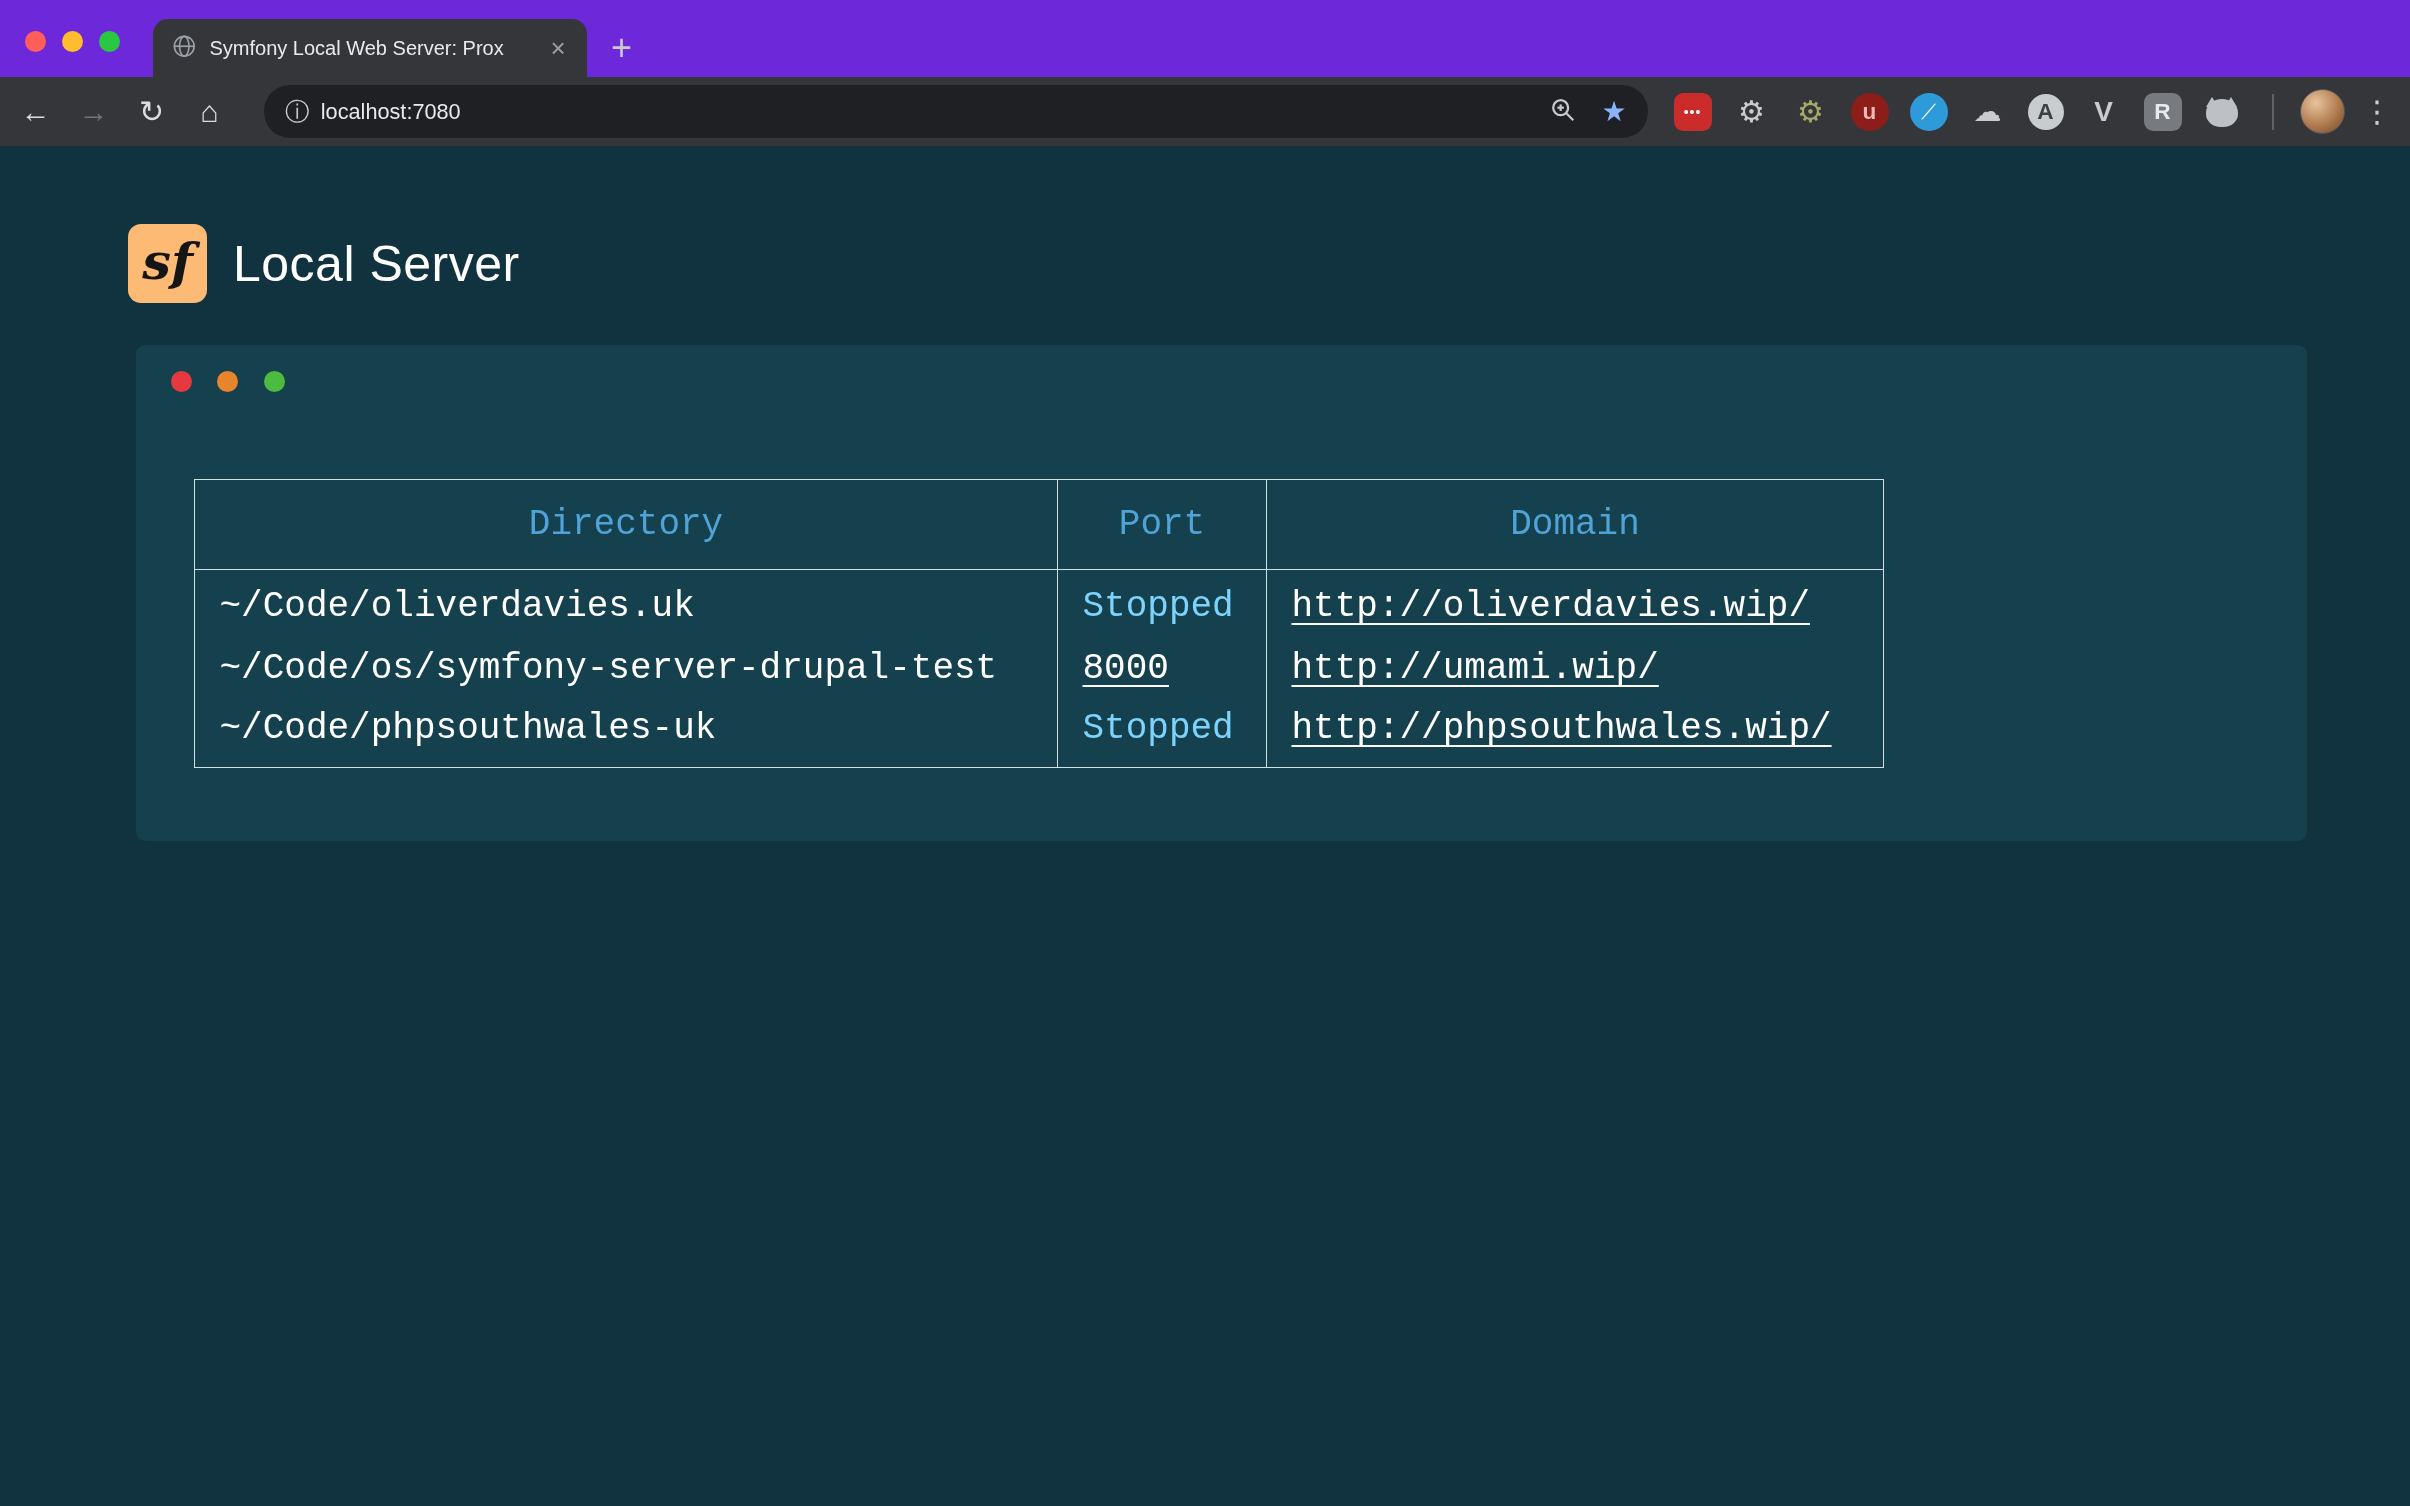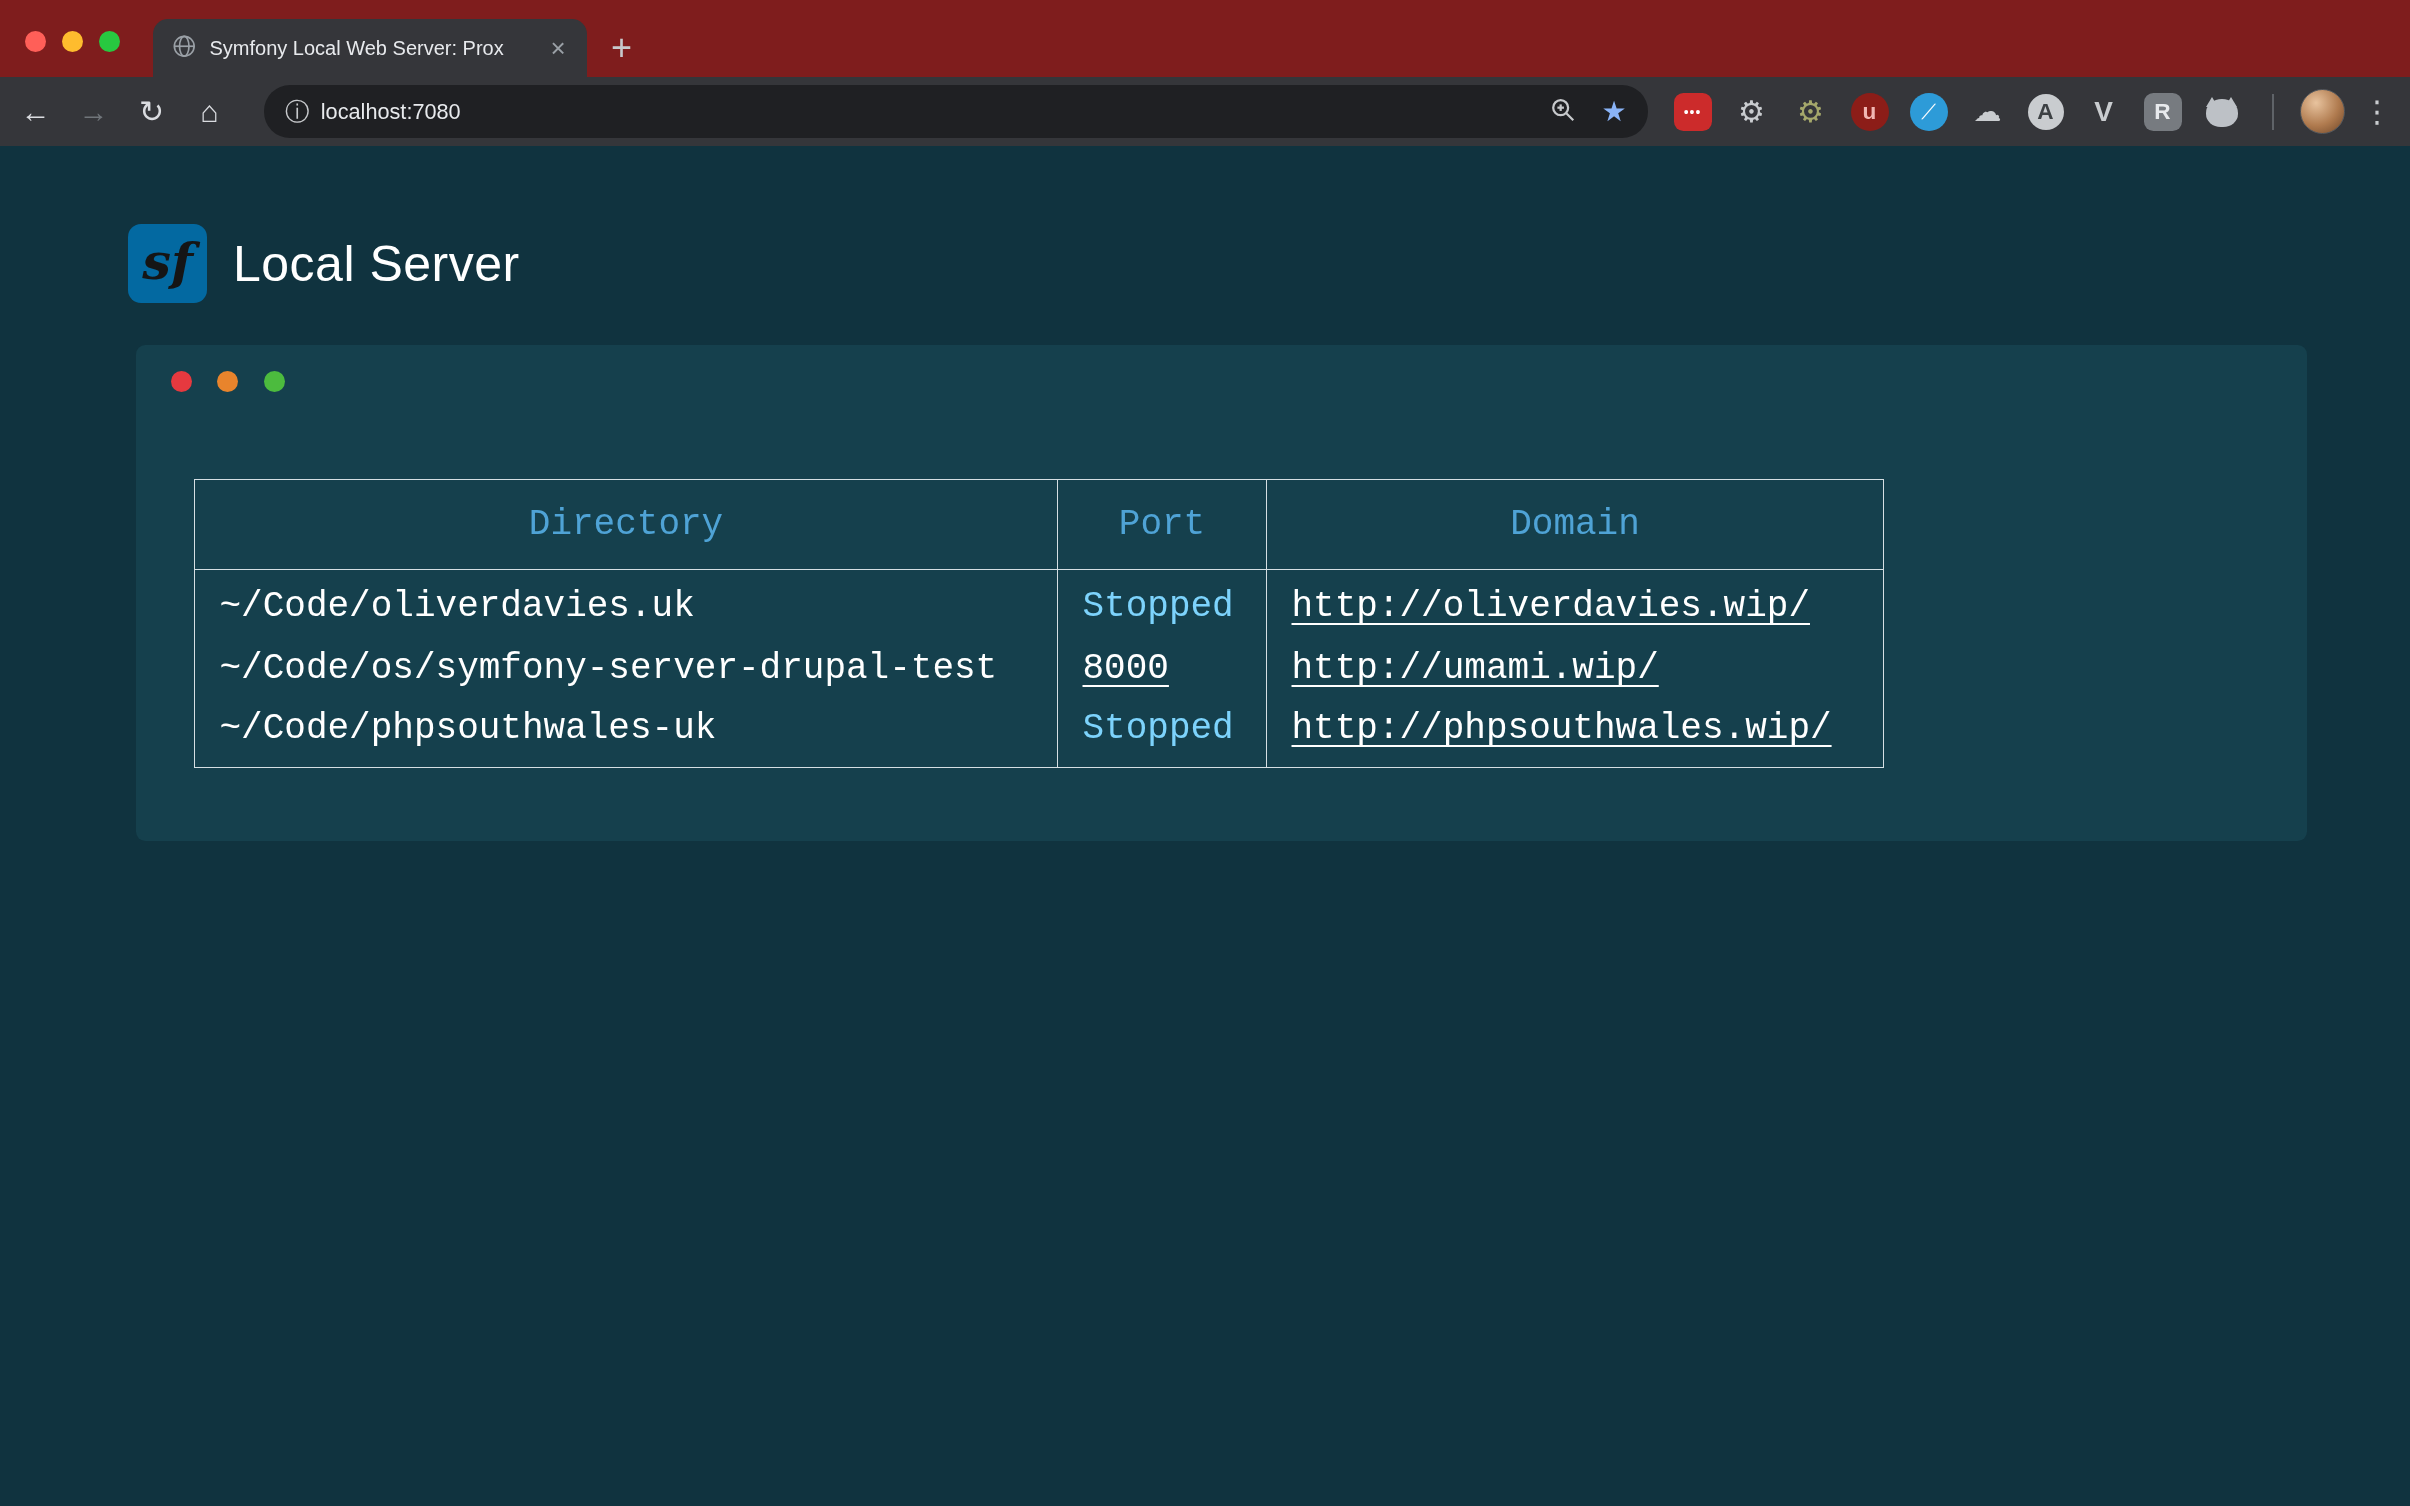--- a/index.html
+++ b/index.html
@@ -2,21 +2,21 @@
 <html style="font-size:15px"><head>
 <meta charset="utf-8">
 <style>
   * { margin:0; padding:0; box-sizing:border-box; }
   html,body { width:2411px; height:1507px; overflow:hidden; }
   body { font-family:"Liberation Sans", sans-serif; background:#10333F; }
 
   .browser { display:flex; flex-direction:column; width:2411px; height:1507px; }
 
   
-  .tabstrip { height:77px; background:#7f1d1d; position:relative; display:flex; align-items:flex-end; flex:none; }
+  .tabstrip { height:77px; background:#6d28d9; position:relative; display:flex; align-items:flex-end; flex:none; }
   .traffic { position:absolute; left:25.4px; top:31px; display:flex; gap:16px; }
   .tl { width:21px; height:21px; border-radius:50%; }
   .tl.red { background:#FF5F58; }
   .tl.yellow { background:#FEBC2E; }
   .tl.green { background:#28C840; }
 
   .tab { margin-left:153px; width:434px; height:58px; background:#35363A; border-radius:15px 15px 0 0;
          display:flex; align-items:center; padding:0 15px 0 19px; gap:13px; }
   .favicon { flex:none; }
   .tab-title { flex:1; color:#E8EAED; font-size:20px; white-space:nowrap; overflow:hidden; }
@@ -59,21 +59,21 @@
   .sep { width:1.9px; height:36px; background:#5F6368; margin:0 13px; flex:none; }
   .avatar { width:45px; height:45px; border-radius:50%; flex:none;
             background:radial-gradient(circle at 35% 30%, #E8C39E 0%, #B07B4F 55%, #6E4527 100%);
             border:0.9px solid #55585c; }
   .menu-dots { width:38px; color:#C9CCCF; font-size:30px; text-align:center; flex:none; }
 
   
   .content { position:relative; flex:1; background:#10333F; }
 
   .brand { position:absolute; left:128px; top:78px; display:flex; align-items:center; gap:26px; }
-  .logo { width:79px; height:79px; background:#0369a1; border-radius:13px;
+  .logo { width:79px; height:79px; background:#fdba74; border-radius:13px;
           display:flex; align-items:center; justify-content:center; }
   .logo span { font-family:"DejaVu Serif", serif; font-style:italic; font-weight:bold;
                font-size:51px; color:#151515; transform:translateY(-2.8px); }
   .page-title { color:#FFFFFF; font-size:50px; font-weight:400; letter-spacing:0.5px; }
 
   .card { position:absolute; left:136px; top:199px; width:2171px; height:496px;
           background:#15404D; border-radius:9.4px; }
   .card-dots { position:absolute; left:35px; top:26px; display:flex; gap:25.4px; }
   .cdot { width:21px; height:21px; border-radius:50%; }
   .cdot.red { background:#E6393F; }

